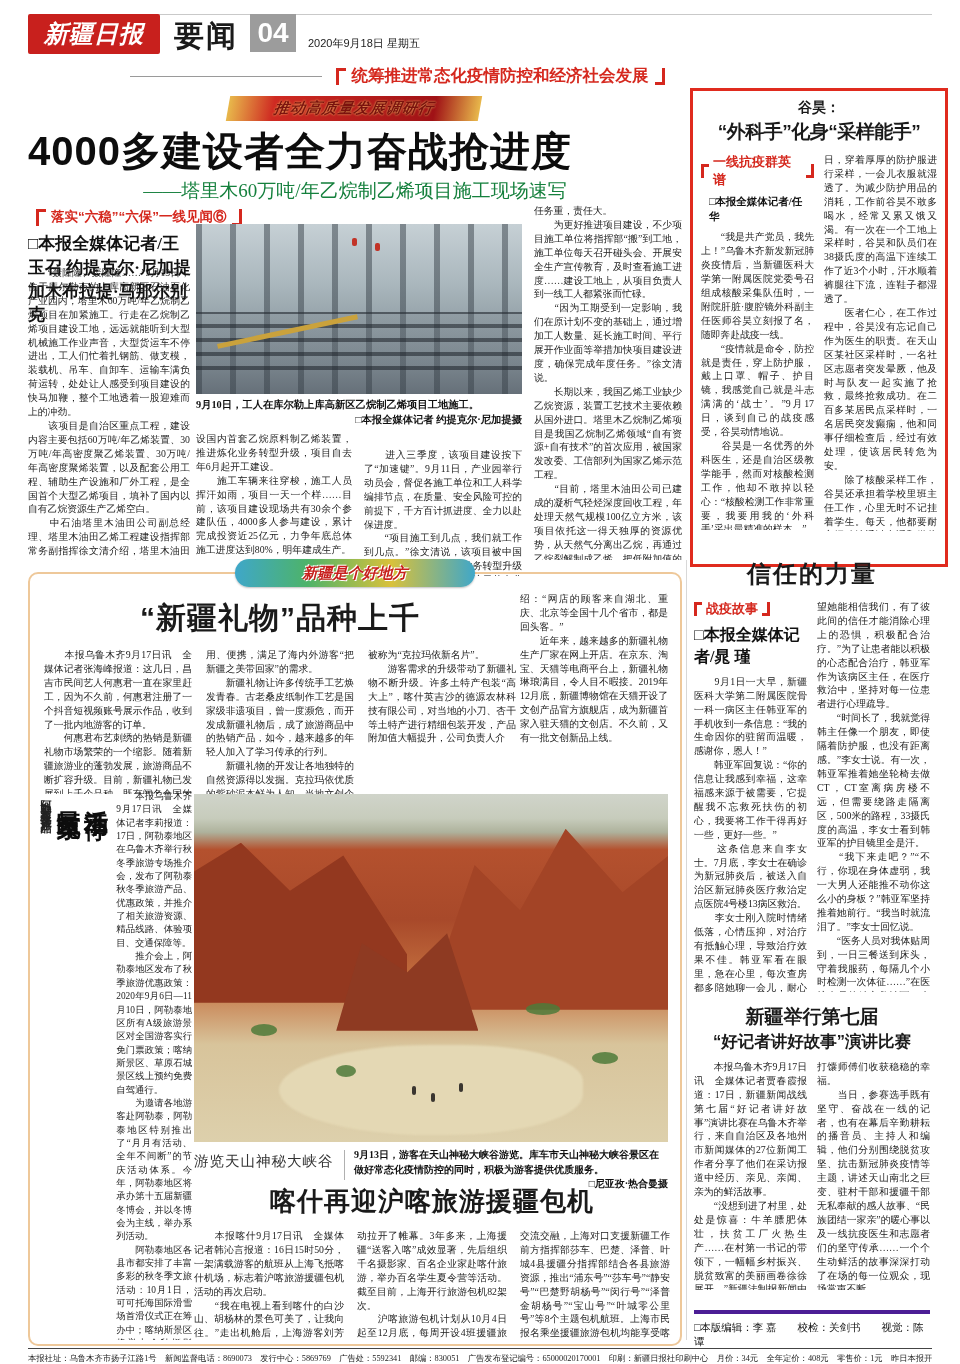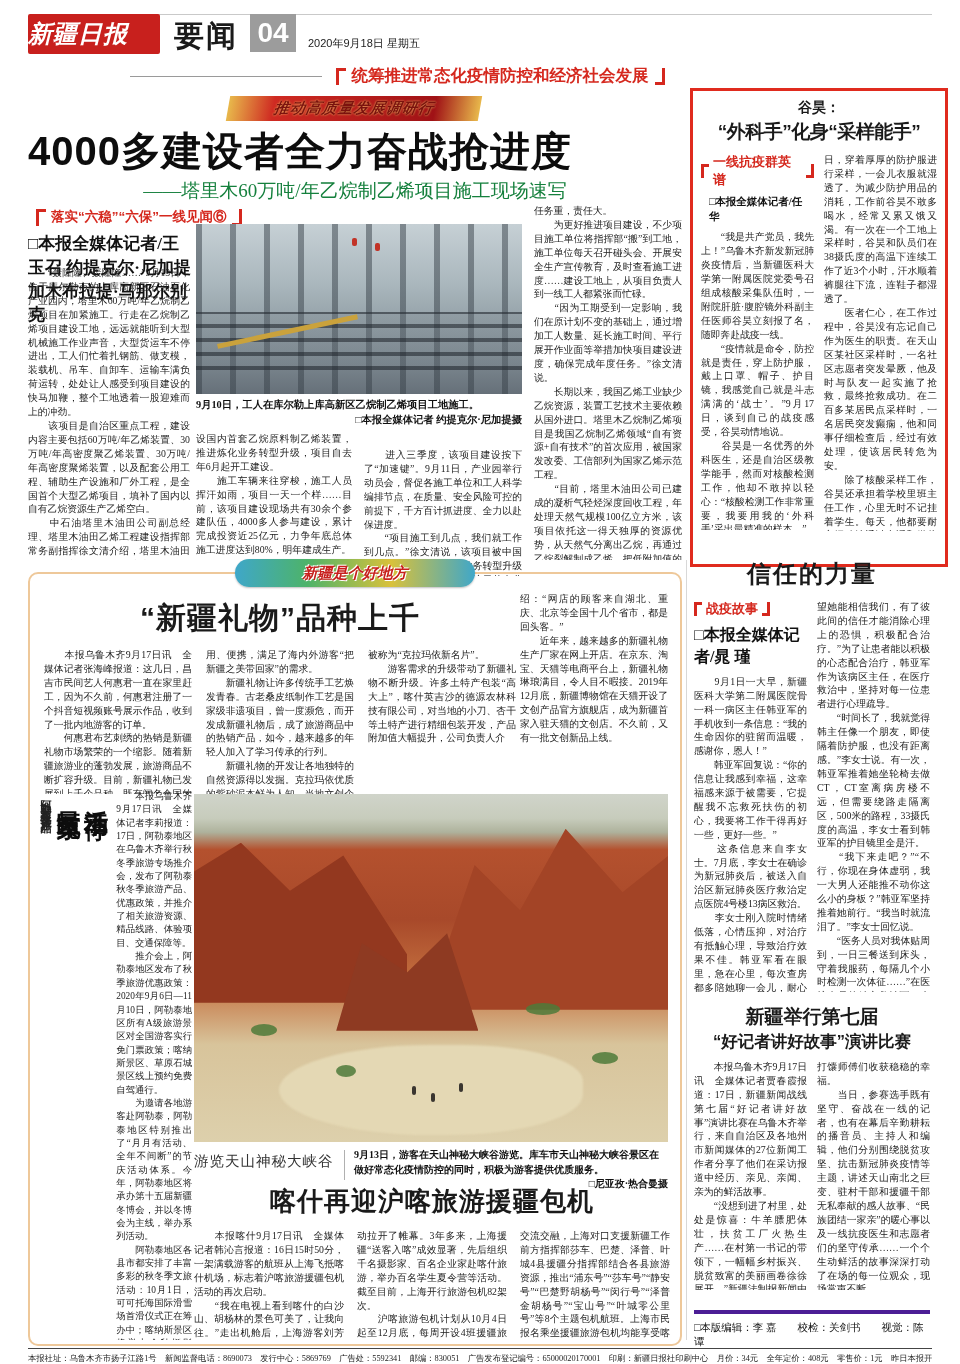--- a/index.html
+++ b/index.html
@@ -4,21 +4,21 @@
 <style>
   html,body{margin:0;padding:0;background:#e9e9e9;}
   .page{position:relative;width:960px;height:1364px;background:#ffffff;margin:0 auto;
         font-family:"Liberation Sans",sans-serif;color:#1a1a1a;overflow:hidden;}
   .body-text{font-family:"Liberation Serif",serif;font-size:9.8px;line-height:1.42;
              text-align:justify;white-space:pre-line;color:#222;overflow:hidden;}
   .byline{font-family:"Liberation Serif",serif;font-weight:bold;font-size:17px;line-height:1.4;color:#111;}
   
   .masthead{position:absolute;left:28px;top:12px;width:904px;height:50px;}
   .logo-box{position:absolute;left:0;top:2px;width:132px;height:40px;background:#c8201d;
-            color:#fff;font-weight:bold;font-size:24px;line-height:40px;text-align:left;
+            color:#fff;font-weight:bold;font-size:24px;line-height:40px;text-align:center;
             font-style:italic;letter-spacing:1px;border-radius:2px;}
   .section-name{position:absolute;left:146px;top:4px;font-size:30px;font-weight:bold;letter-spacing:2px;}
   .page-num{position:absolute;left:222px;top:2px;width:46px;height:38px;background:#9c9c9c;
             color:#fff;font-weight:bold;font-size:28px;line-height:38px;text-align:center;}
   .date-line{position:absolute;left:280px;top:24px;font-size:11px;color:#222;}
   .mast-rule{position:absolute;left:130px;top:76px;width:192px;height:1px;background:#9a9a9a;}
   .top-hairline{position:absolute;left:150px;top:14px;width:782px;height:1px;background:#c9c9c9;}
   
   .top-banner{position:absolute;left:320px;top:63px;width:360px;height:26px;display:flex;
               align-items:center;justify-content:center;gap:6px;font-weight:bold;font-size:16.5px;color:#d5281e;}

